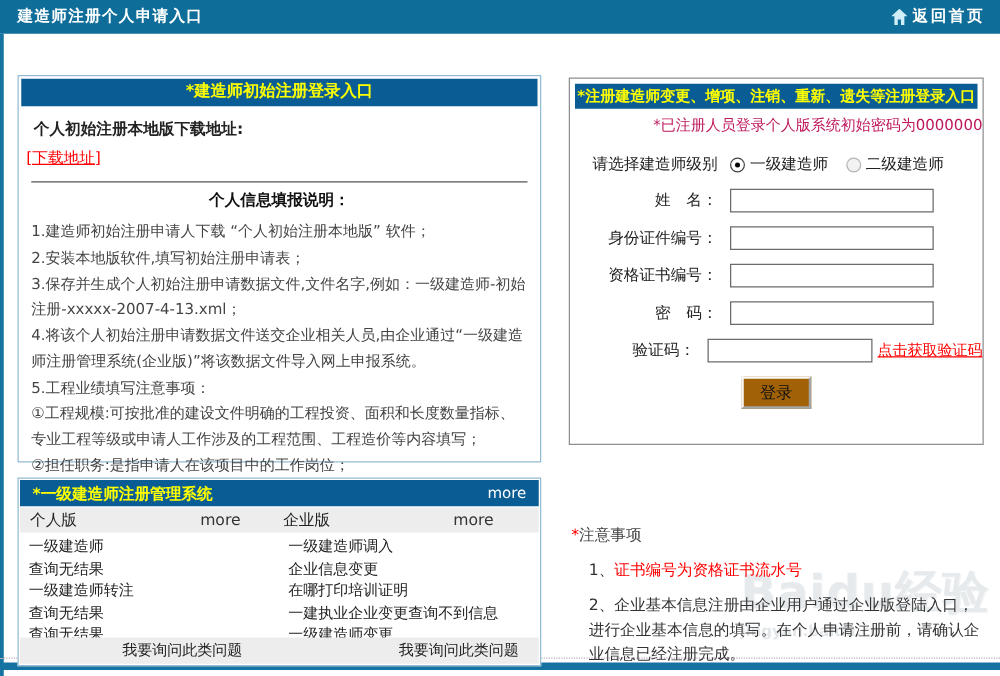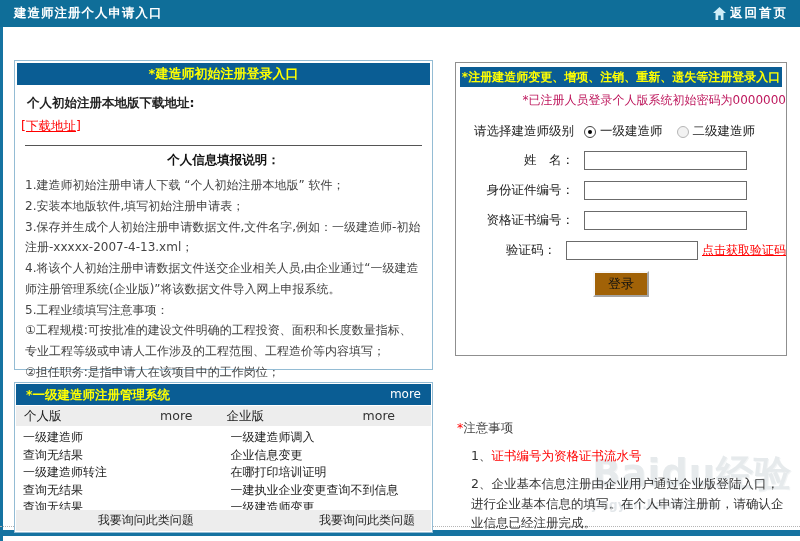--- a/index.html
+++ b/index.html
@@ -206,20 +206,26 @@
           <input type="text" style="">
         </span>
     </div>
     <div class="form-row">
       <span class="lbl">资格证书编号：</span>
       <span class="ctl">
           <input type="text" style="">
         </span>
     </div>
     <div class="form-row">
+      <span class="lbl">密　码：</span>
+      <span class="ctl">
+          <input type="password" style="">
+        </span>
+    </div>
+    <div class="form-row">
       <span class="lbl">验证码：</span>
       <span class="ctl">
         <input type="text" class="captcha" style="">
         <a class="captcha-link">点击获取验证码</a>
       </span>
     </div>
     <div class="btn-row">
       <button class="login-btn">登录</button>
     </div>
   </div>

